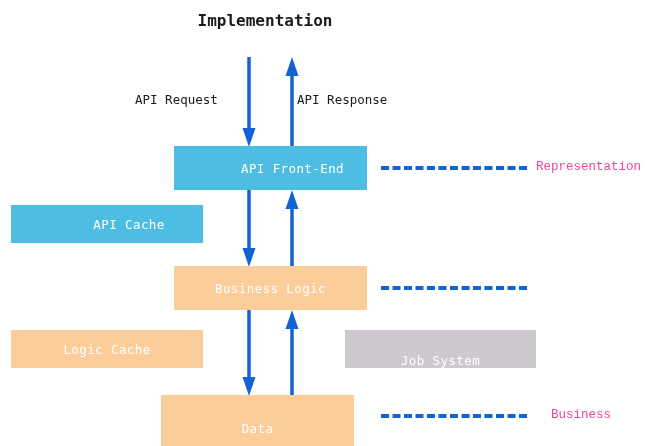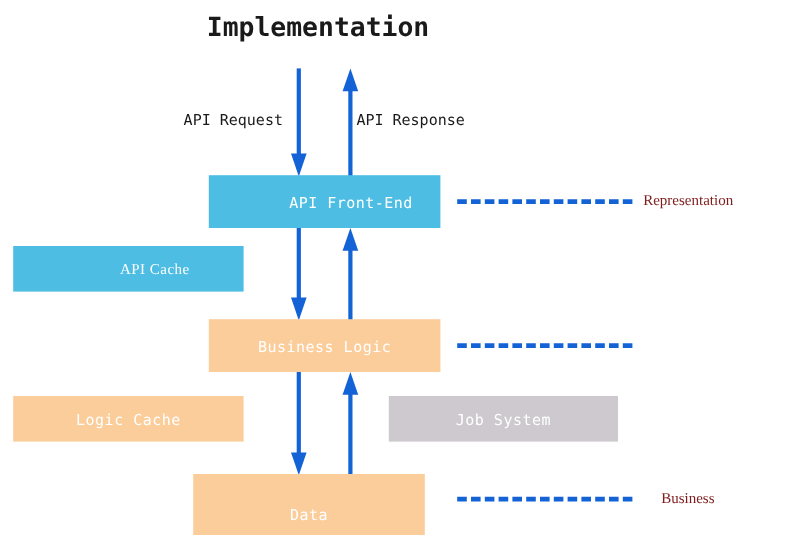--- a/index.html
+++ b/index.html
@@ -17,21 +17,21 @@
   }
 
   
   .title {
     position: absolute;
     left: 0;
     top: 11px;
     width: 530px;
     text-align: center;
     font-family: "DejaVu Sans Mono", "Liberation Mono", monospace;
-    font-size: 22px;
+    font-size: 16px;
     font-weight: bold;
     color: #1a1a1a;
     letter-spacing: 0px;
   }
 
   
   .node {
     position: absolute;
     display: flex;
     align-items: center;
@@ -45,23 +45,23 @@
   .node.cyan  { background: #4ebde4; padding-left: 44px; }
   .node.peach { background: #fbcd9b; }
   .node.gray  { background: #cdc9cf; }
 
   
   #node-api-front-end { left: 174px; top: 146px; width: 193px; height: 44px; }
   #node-business-logic { left: 174px; top: 266px; width: 193px; height: 44px; text-align: center; }
   #node-data          { left: 161px; top: 395px; width: 193px; height: 66px; }
 
   
-  #node-api-cache  { left: 11px;  top: 205px; width: 192px; height: 38px; font-family: Liberation Serif, serif; }
+  #node-api-cache  { left: 11px;  top: 205px; width: 192px; height: 38px; }
   #node-data-cache { left: 11px;  top: 330px; width: 192px; height: 38px; }
-  #node-job-system { left: 324px; top: 330px; width: 191px; height: 38px; }
+  #node-job-system { left: 345px; top: 330px; width: 191px; height: 38px; align-items: flex-end; }
 
   
   .arrow {
     position: absolute;
     width: 16px;
   }
   .arrow svg { display: block; overflow: visible; }
 
   #arrow-api-request   { left: 241px; top: 57px;  height: 90px; }
   #arrow-api-response  { left: 284px; top: 57px;  height: 90px; }
@@ -71,40 +71,40 @@
   #arrow-data-to-logic { left: 284px; top: 310px; height: 86px; }
 
   
   .flow-label {
     position: absolute;
     font-family: "DejaVu Sans Mono", "Liberation Mono", monospace;
     font-size: 12.5px;
     color: #1a1a1a;
     white-space: nowrap;
   }
-  #label-api-request  { left: 153px; top: 92px; }
+  #label-api-request  { left: 135px; top: 92px; }
   #label-api-response { left: 297px; top: 92px; }
 
   
   .dashed {
     position: absolute;
     height: 4px;
     border-top: 4px dashed #1362d6;
     width: 146px;
   }
   #dashed-representation { left: 381px; top: 166px; }
   #dashed-state-transfer { left: 381px; top: 286px; }
   #dashed-resource       { left: 381px; top: 414px; }
 
   
   .concept-label {
     position: absolute;
-    font-family: Liberation Serif, serif;
+    font-family: Liberation Mono, monospace;
     font-size: 12.5px;
-    color: #7f1d1d;
+    color: #ec4899;
     white-space: nowrap;
   }
   #concept-representation { left: 536px; top: 160px; }
   #concept-state-transfer { left: 543px; top: 280px; }
   #concept-resource       { left: 551px; top: 408px; }
 </style>
 </head>
 <body>
 
 <div id="canvas">

